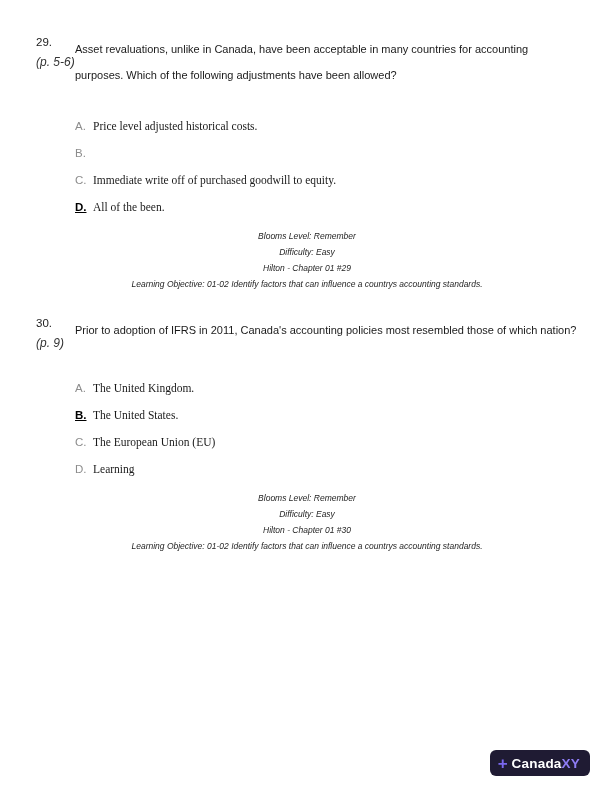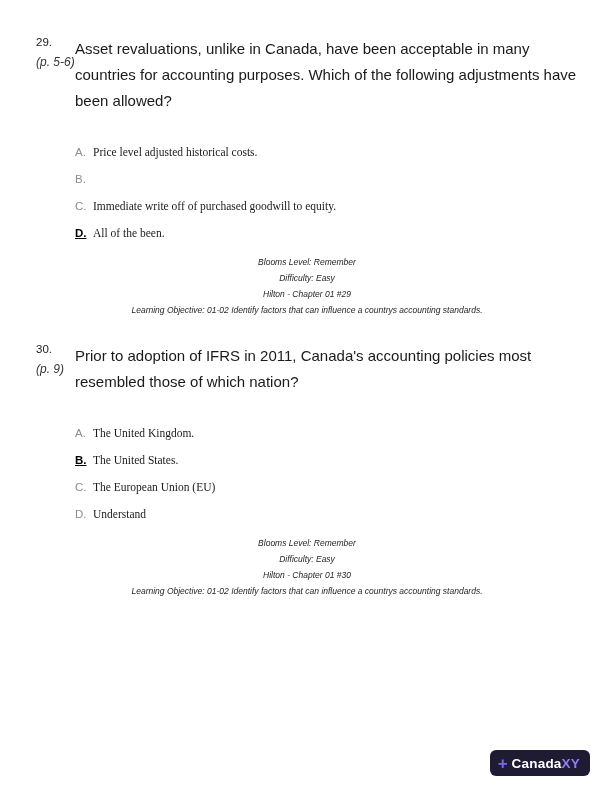--- a/index.html
+++ b/index.html
@@ -22,21 +22,21 @@
   .q-left { width: 39px; flex-shrink: 0; }
   .q-num { font-size: 11.5px; color: #1a1a1a; }
   .q-pageref {
     font-size: 12px;
     font-style: italic;
     color: #333333;
     margin-top: 7px;
     white-space: nowrap;
   }
   .q-text {
-    font-size: 15px;
+    font-size: 11px;
     line-height: 26px;
     width: 505px;
     color: #1a1a1a;
   }
   .options { margin: 32px 0 0 39px; }
   .option {
     font-size: 11.5px;
     margin-bottom: 15px;
     display: flex;
   }
@@ -145,21 +145,21 @@
       <div class="option correct">
         <span class="opt-letter">B.</span>
         <span class="opt-text">The United States.</span>
       </div>
       <div class="option">
         <span class="opt-letter">C.</span>
         <span class="opt-text">The European Union (EU)</span>
       </div>
       <div class="option">
         <span class="opt-letter">D.</span>
-        <span class="opt-text">Understand</span>
+        <span class="opt-text">Learning</span>
       </div>
     </div>
     <div class="meta">
       <div>Blooms Level: Remember</div>
       <div>Difficulty: Easy</div>
       <div>Hilton - Chapter 01 #30</div>
       <div>Learning Objective: 01-02 Identify factors that can influence a countrys accounting standards.</div>
     </div>
   </div>
 

